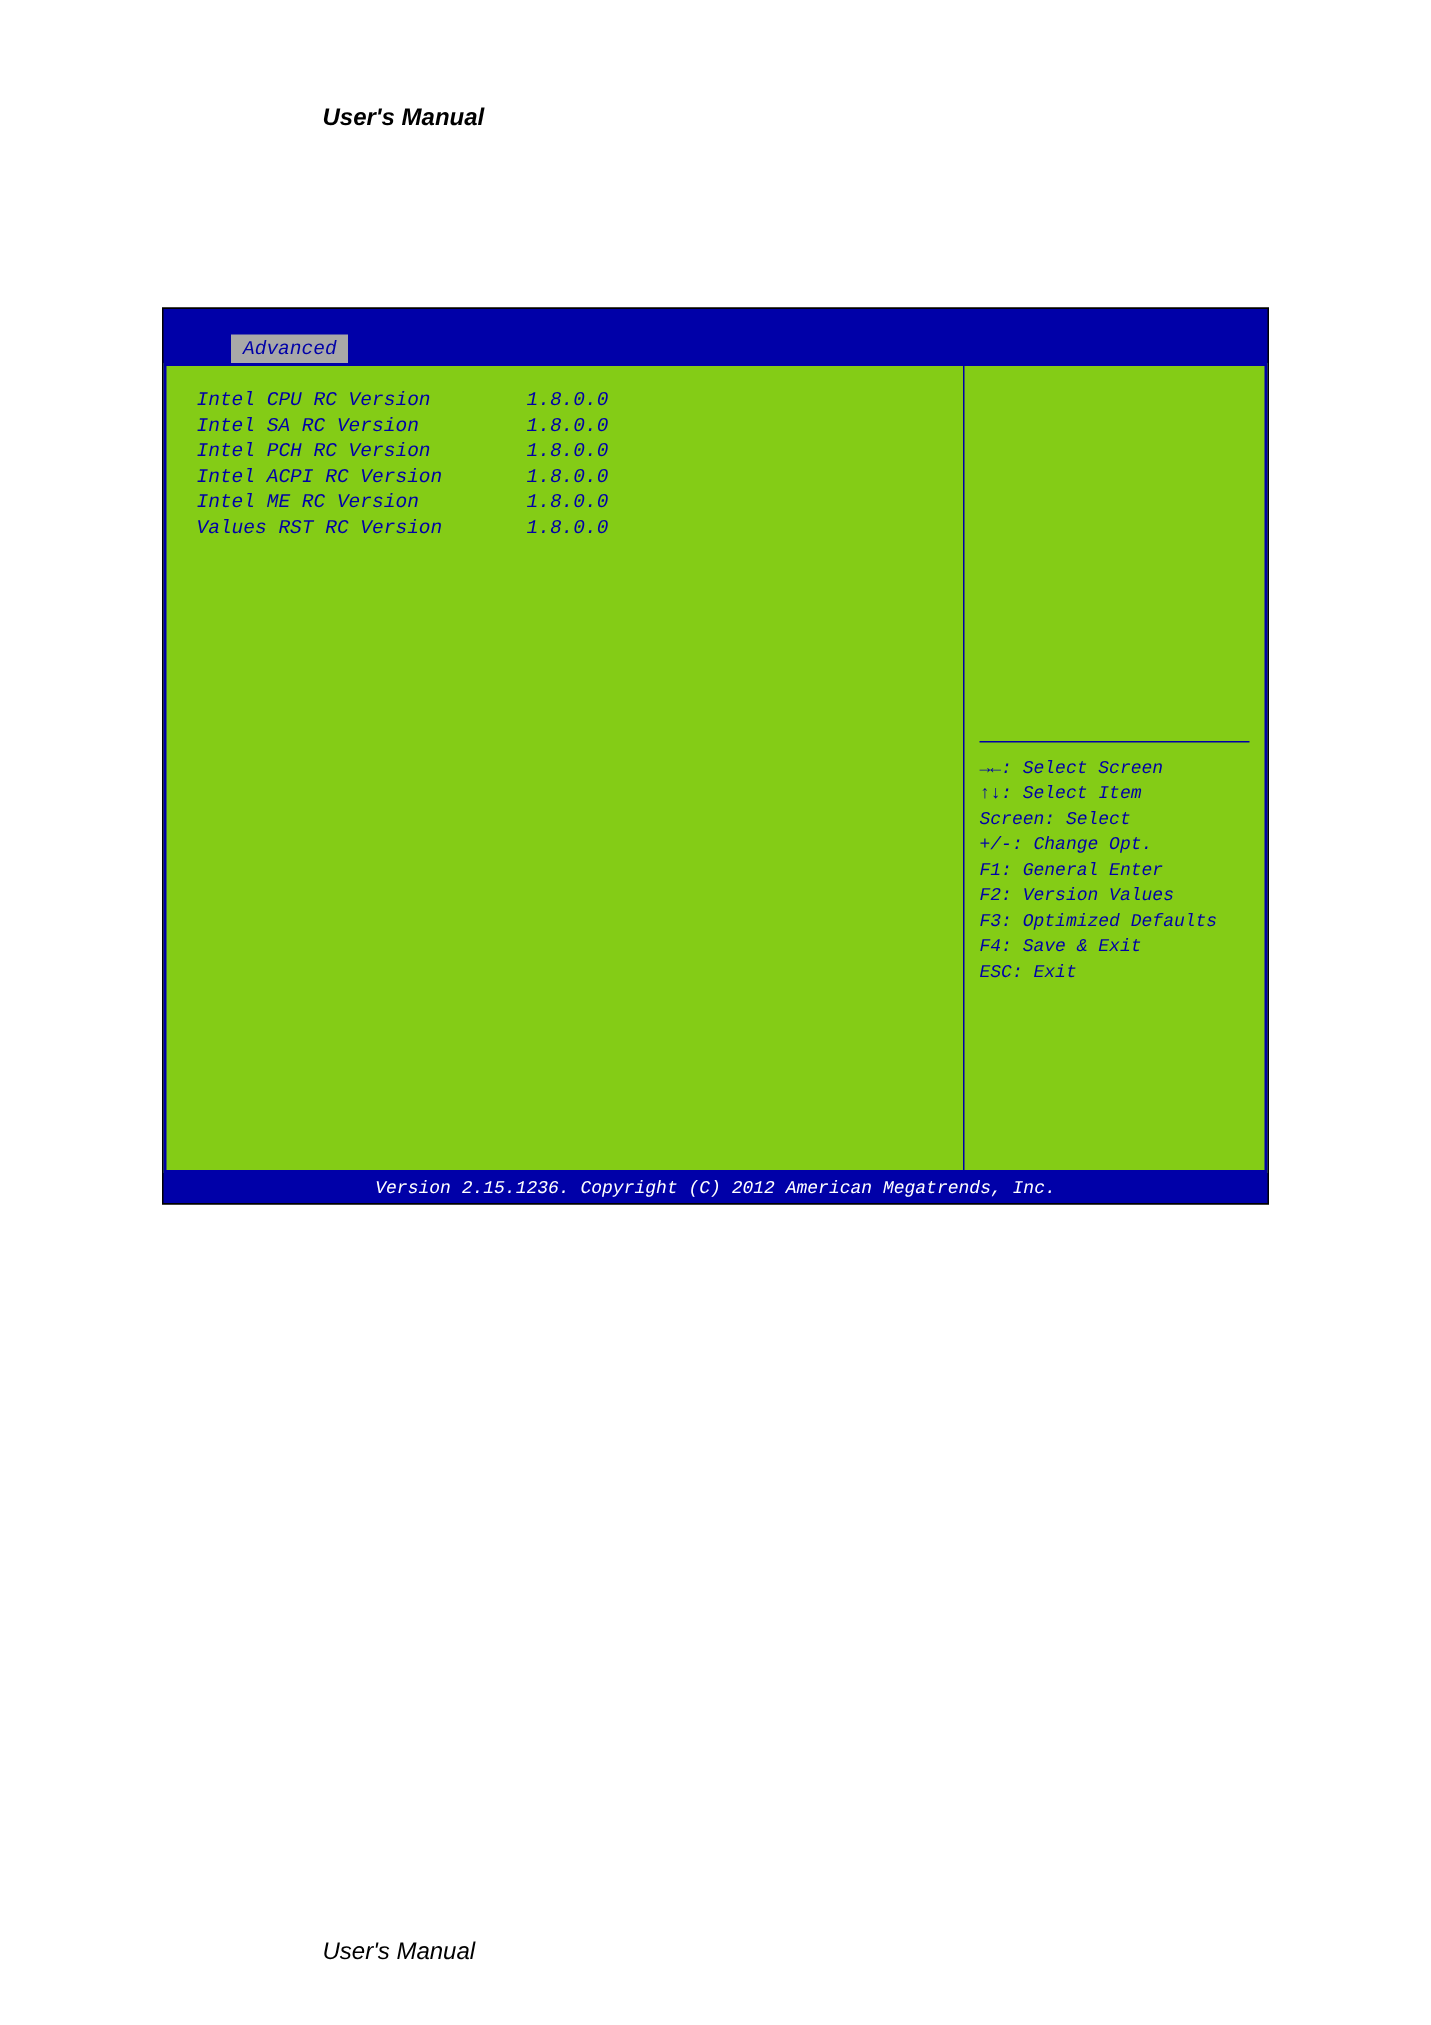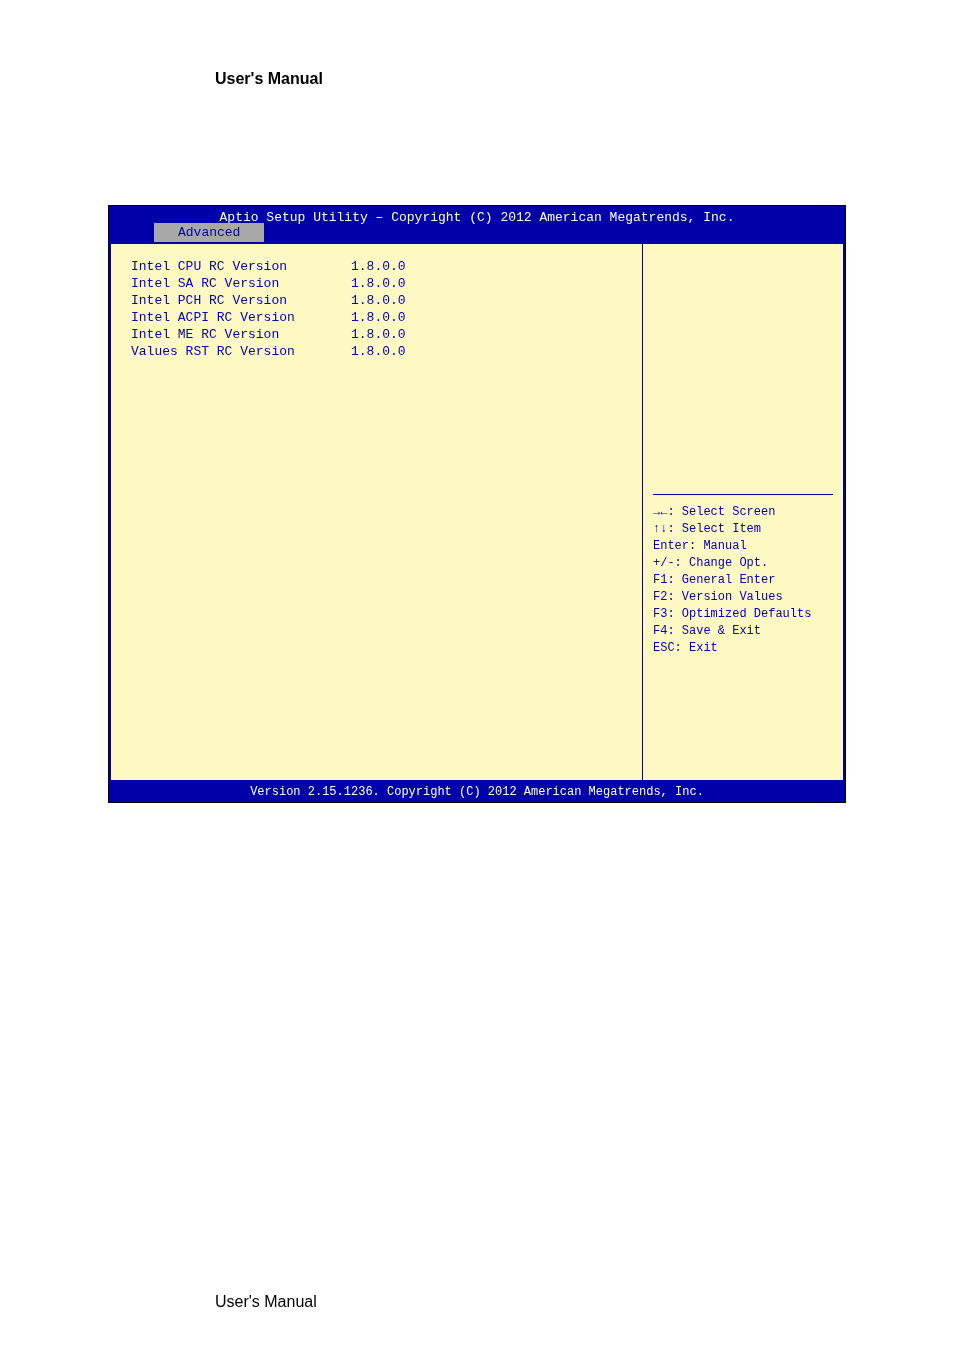--- a/index.html
+++ b/index.html
@@ -1,18 +1,19 @@
 <!DOCTYPE html>
 <html><head>
   <meta charset="utf-8">
   <style>
     * {
       margin: 0;
       padding: 0;
       box-sizing: border-box;
+      font-style: italic;
     }
     body {
       width: 954px;
       height: 1350px;
       background: #ffffff;
       font-family: Arial, sans-serif;
       position: relative;
     }
     .header-text {
       position: absolute;
@@ -46,28 +47,28 @@
       right: 0;
       text-align: center;
       color: #ffffff;
     }
     .bios-tab {
       position: absolute;
       bottom: 0;
       left: 45px;
       background: #a8a8a8;
       color: #0000a8;
-      padding: 2px 24px;
+      padding: 2px 8px;
       font-family: "Courier New", monospace;
       font-size: 13px;
     }
     .bios-body {
       display: flex;
       height: 540px;
-      background: #fef9c3;
+      background: #84cc16;
       border: 2px solid #0000a8;
     }
     .bios-left {
       flex: 1;
       padding: 14px 20px;
       font-family: "Courier New", monospace;
       font-size: 13px;
       color: #0000a8;
       border-right: 1px solid #0000a8;
     }
@@ -120,21 +121,20 @@
       color: #000;
     }
   </style>
 </head>
 <body>
 
 <div class="header-text">User's Manual</div>
 
 <div class="bios-container">
   <div class="bios-title-bar">
-    <div class="bios-title">Aptio Setup Utility – Copyright (C) 2012 American Megatrends, Inc.</div>
     <div class="bios-tab">Advanced</div>
   </div>
   <div class="bios-body">
     <div class="bios-left">
       <div class="bios-row">
         <div class="bios-label">Intel CPU RC Version</div>
         <div class="bios-value">1.8.0.0</div>
       </div>
       <div class="bios-row">
         <div class="bios-label">Intel SA RC Version</div>
@@ -155,21 +155,21 @@
       <div class="bios-row">
         <div class="bios-label">Values RST RC Version</div>
         <div class="bios-value">1.8.0.0</div>
       </div>
     </div>
     <div class="bios-right">
       <div class="bios-help-divider"></div>
       <div class="bios-help">
         <div>→←: Select Screen</div>
         <div>↑↓: Select Item</div>
-        <div>Enter: Manual</div>
+        <div>Screen: Select</div>
         <div>+/-: Change Opt.</div>
         <div>F1: General Enter</div>
         <div>F2: Version Values</div>
         <div>F3: Optimized Defaults</div>
         <div>F4: Save &amp; Exit</div>
         <div>ESC: Exit</div>
       </div>
     </div>
   </div>
   <div class="bios-footer">Version 2.15.1236. Copyright (C) 2012 American Megatrends, Inc.</div>

